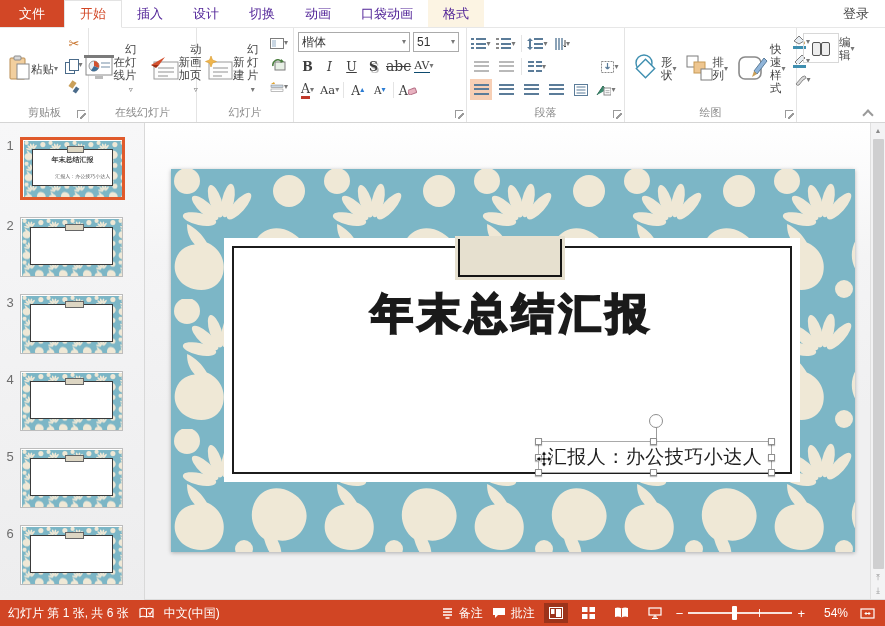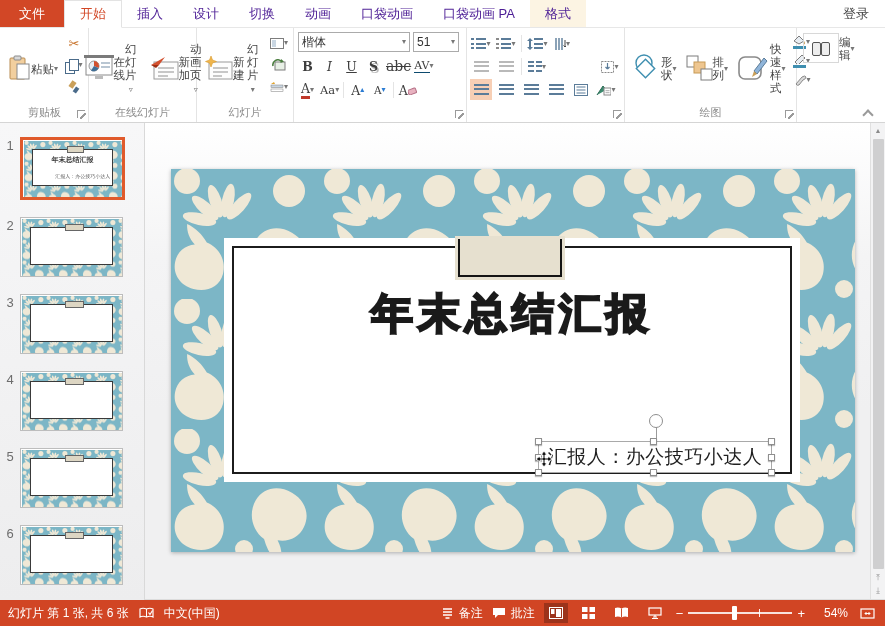--- a/index.html
+++ b/index.html
@@ -144,21 +144,20 @@
 </svg>
 
 <div class="tabbar">
   <div class="tab-file">文件</div>
   <div class="tab active">开始</div>
   <div class="tab">插入</div>
   <div class="tab">设计</div>
   <div class="tab">切换</div>
   <div class="tab">动画</div>
   <div class="tab">口袋动画</div>
-  <div class="tab">口袋动画 PA</div>
   <div class="tab contextual">格式</div>
   <div class="tab-login">登录</div>
 </div>
 
 <div class="ribbon">
 
   <div class="group g-clip" style="width:88px">
     <div class="group-body">
       <div class="bigbtn">
         <span class="ic">
@@ -394,20 +393,21 @@
             <svg width="15" height="12">
               <path d="M1 11 L7 2 L10 6" fill="#3b8a6e" stroke="#2c6b55"></path>
               <rect x="8" y="4" width="7" height="7" fill="#fff" stroke="#8a8a8a"></rect>
               <rect x="9.5" y="6" width="4" height="1.2" fill="#bbb"></rect>
               <rect x="9.5" y="8" width="4" height="1.2" fill="#bbb"></rect>
             </svg>
             <span class="car">▾</span>
           </button>
       </div>
     </div>
+    <div class="group-label" style="margin-top:auto">段落</div>
     <span class="launcher"></span>
   </div>
 
   <div class="group" style="width:172px">
     <div class="group-body" style="gap:2px">
       <div class="bigbtn">
         <span class="ic">
           <svg width="30" height="28">
               <circle cx="13" cy="9" r="8" fill="none" stroke="#3f8fb0" stroke-width="1.4"></circle>
               <rect x="8" y="8" width="13" height="13" fill="#fff" stroke="#3f8fb0" stroke-width="1.4" transform="rotate(45 14.5 14.5)"></rect>

